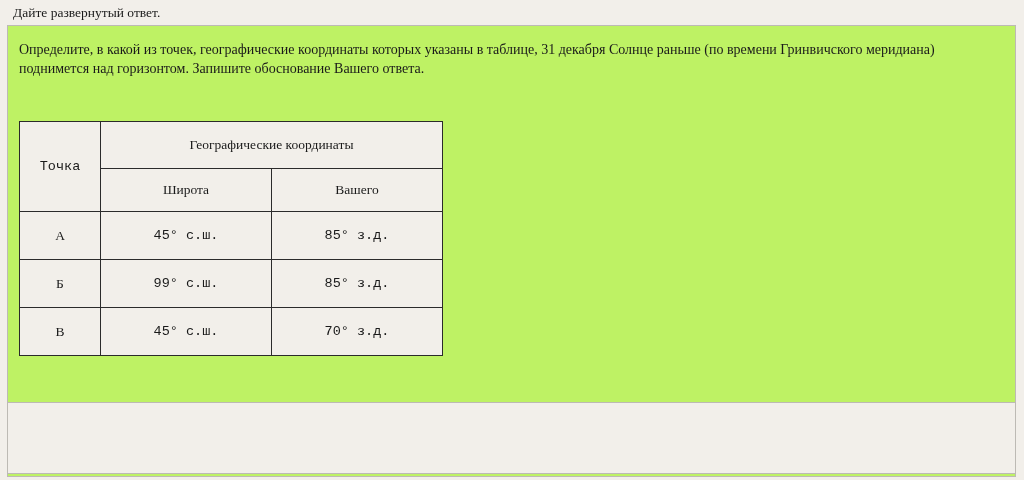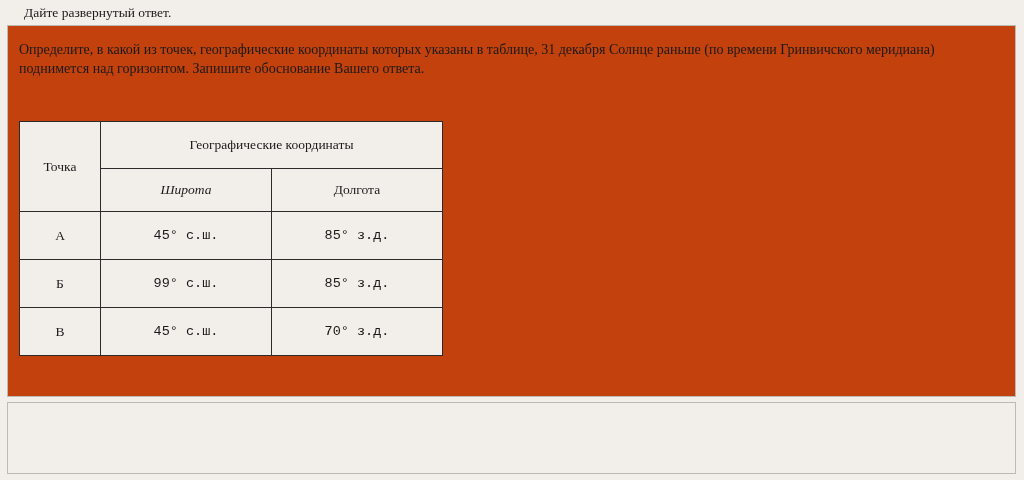--- a/index.html
+++ b/index.html
@@ -15,35 +15,35 @@
     overflow: hidden;
   }
   .page {
     position: relative;
     width: 1024px;
     height: 480px;
     box-sizing: border-box;
   }
   .instruction {
     position: absolute;
-    left: 24px;
+    left: 13px;
     top: 5px;
     font-size: 13.5px;
     line-height: 16px;
     white-space: nowrap;
   }
   .task-box {
     position: absolute;
     left: 7px;
     top: 25px;
     width: 1009px;
-    height: 372px;
+    height: 452px;
     box-sizing: border-box;
     border: 1px solid #bdbab4;
-    background: #c2410c;
+    background: #bef264;
   }
   .answer-box {
     position: absolute;
     left: 7px;
     top: 402px;
     width: 1009px;
     height: 72px;
     box-sizing: border-box;
     border: 1px solid #bdbab4;
     background: #f2efea;
@@ -71,29 +71,30 @@
     vertical-align: middle;
     padding: 0;
   }
   td.corner {
     width: 80px;
     height: 88px;
     text-align: left;
     padding-left: 5px;
     vertical-align: top;
     padding-top: 6px;
+    font-family: Liberation Mono, monospace;
   }
   td.head-span {
     width: 340px;
     height: 46px;
   }
   td.sub {
     height: 42px;
   }
-  td.sub-lat { width: 170px; font-style: italic; }
+  td.sub-lat { width: 170px; }
   td.sub-lon { width: 170px; }
   td.point {
     width: 80px;
     height: 47px;
   }
   td.val {
     height: 47px;
     font-family: Liberation Mono, monospace;
   }
 </style>
@@ -109,21 +110,21 @@
     <div class="task-text">Определите, в какой из точек, географические координаты которых указаны в таблице, 31 декабря Солнце раньше (по времени Гринвичского меридиана) поднимется над горизонтом. Запишите обоснование Вашего ответа.</div>
 
     <table class="coords">
       <tbody>
         <tr>
           <td class="corner" rowspan="2">Точка</td>
           <td class="head-span" colspan="2">Географические координаты</td>
         </tr>
         <tr>
           <td class="sub sub-lat">Широта</td>
-          <td class="sub sub-lon">Долгота</td>
+          <td class="sub sub-lon">Вашего</td>
         </tr>
         <tr>
           <td class="point">А</td>
           <td class="val">45° с.ш.</td>
           <td class="val">85° з.д.</td>
         </tr>
         <tr>
           <td class="point">Б</td>
           <td class="val">99° с.ш.</td>
           <td class="val">85° з.д.</td>

